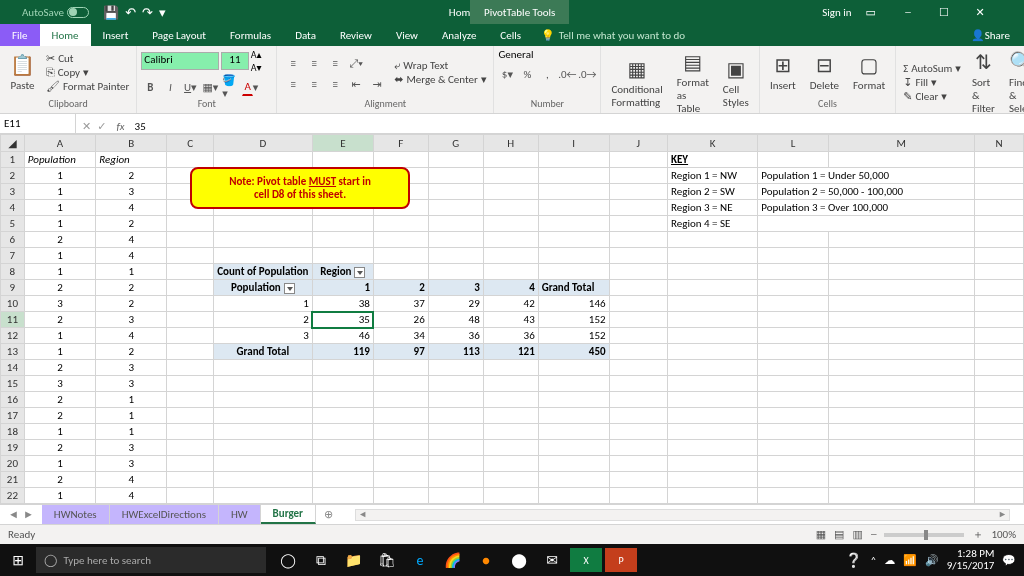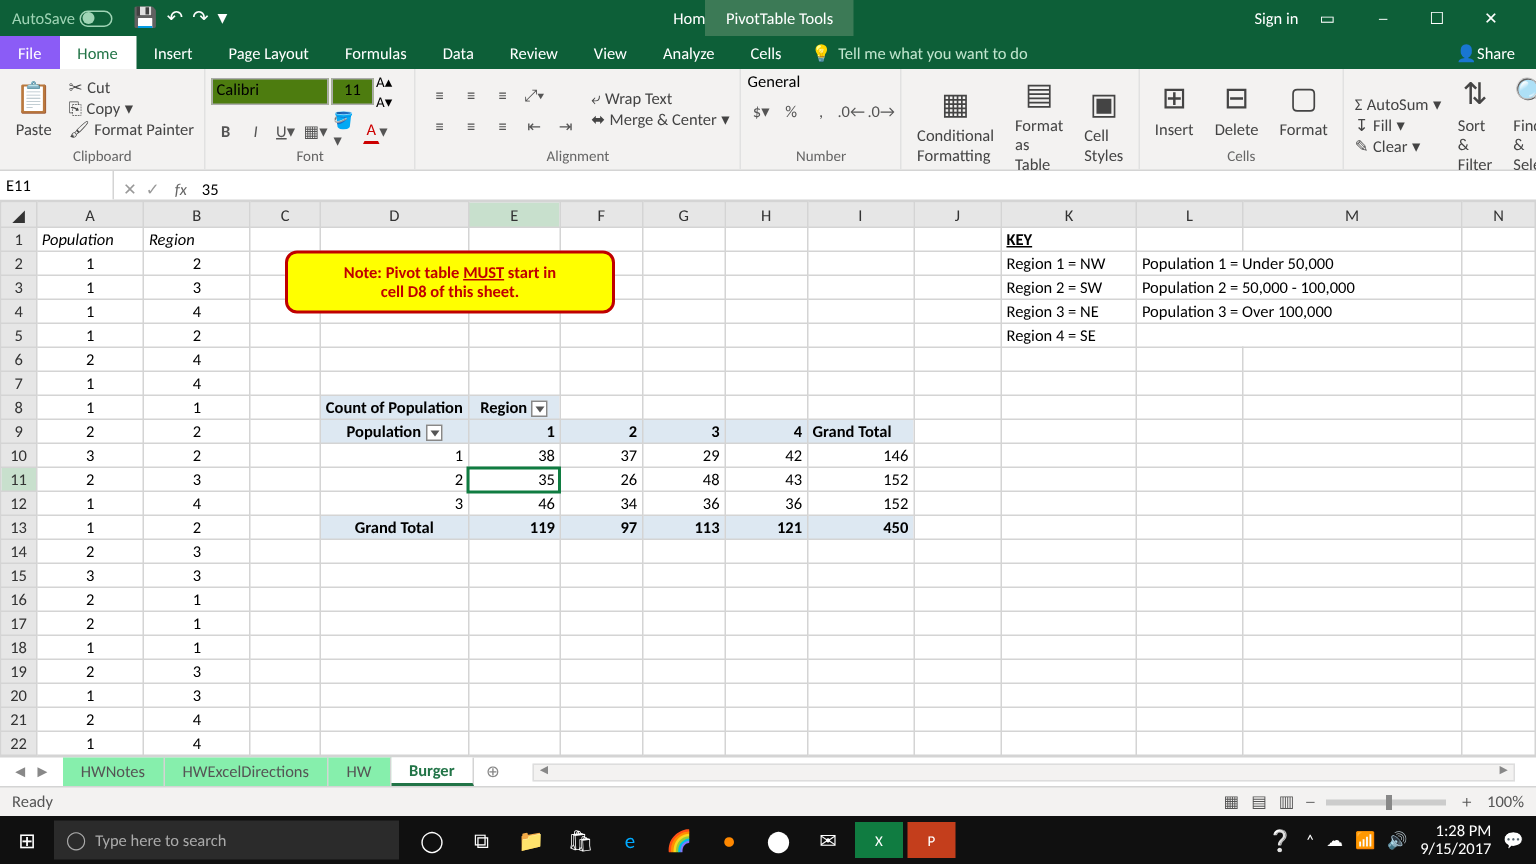--- a/index.html
+++ b/index.html
@@ -1,17 +1,17 @@
 <!DOCTYPE html>
 <html><head>
 <meta charset="utf-8">
 <style>
 *{margin:0;padding:0;box-sizing:border-box;font-family:"Segoe UI",Calibri,Arial,sans-serif;font-size:11px;user-select:none}
 body{width:1024px;height:576px;overflow:hidden;background:#fff;display:flex;flex-direction:column}
-.titlebar{height:24px;background:#0d5f38;color:#fff;display:flex;align-items:center;padding:0 2px}
+.titlebar{height:24px;background:#0d5f38;color:#fff;display:flex;align-items:center;padding:0 16px}
 .titlebar .autosave{font-size:10px;color:#9fd4b5;display:flex;align-items:center;gap:3px;padding:0 6px}
 .titlebar .toggle{width:22px;height:11px;border:1px solid #9fd4b5;border-radius:6px;position:relative}
 .titlebar .toggle::after{content:"";position:absolute;left:1px;top:0.5px;width:8px;height:8px;border-radius:50%;background:#9fd4b5}
 .qat{display:flex;gap:6px;padding:0 8px;align-items:center}
 .qat span{color:#fff;font-size:13px}
 .title-center{flex:1;text-align:center;font-size:11px;color:#fff}
 .title-sec{position:absolute;left:470px;background:#3c7a56;height:24px;display:flex;align-items:center;padding:0 14px;font-size:11px;color:#fff}
 .title-right{display:flex;align-items:center;gap:14px;padding:0 10px;color:#fff}
 .winctrl{display:flex}
 .winctrl div{width:36px;height:24px;display:flex;align-items:center;justify-content:center;font-size:11px}
@@ -23,21 +23,21 @@
 .share{margin-left:auto;padding:0 14px;display:flex;align-items:center;font-size:11px}
 .ribbon{height:68px;background:#f3f2f1;border-bottom:1px solid #d4d4d4;display:flex}
 .group{border-right:1px solid #e1e1e1;display:flex;flex-direction:column;padding:2px 4px}
 .group-body{flex:1;display:flex;align-items:center;gap:2px}
 .group-label{text-align:center;font-size:10px;color:#666;padding-bottom:1px}
 .btn-lg{display:flex;flex-direction:column;align-items:center;justify-content:center;padding:2px 6px;gap:2px;font-size:10px;color:#444}
 .btn-lg .ic{font-size:20px}
 .stack{display:flex;flex-direction:column;gap:1px;padding:0 3px;font-size:10px;color:#444}
 .stack div{display:flex;align-items:center;gap:3px;white-space:nowrap}
 .font-box{display:flex;gap:2px;align-items:center}
-.font-box select,.font-box .sel{border:1px solid #ababab;background:#4d7c0f;height:18px;font-size:11px;padding:0 2px}
+.font-box select,.font-box .sel{border:1px solid #ababab;background:#86efac;height:18px;font-size:11px;padding:0 2px}
 .mini-row{display:flex;gap:2px;align-items:center;margin-top:2px}
 .mini-row span{width:18px;height:18px;display:flex;align-items:center;justify-content:center;border:1px solid transparent;font-size:11px;color:#555}
 .formula-bar{height:20px;background:#fff;border-bottom:1px solid #d4d4d4;display:flex;align-items:flex-end}
 .namebox{width:76px;border-right:1px solid #d4d4d4;padding:0 4px;font-size:11px;height:100%;display:flex;align-items:center;background:#fff}
 .fb-btns{display:flex;padding:0 6px;gap:6px;color:#999}
 .fx{font-style:italic;color:#666;padding:0 4px}
 .fb-input{flex:1;padding:0 6px;font-size:11px}
 .sheet{flex:1;display:flex;overflow:hidden;background:#fff}
 .grid{flex:1;overflow:hidden}
 table{border-collapse:collapse;width:100%}
@@ -52,21 +52,21 @@
 .col-A{width:72px}.col-B{width:72px}.col-C{width:48px}.col-D{width:100px}.col-E{width:62px}.col-F{width:56px}.col-G{width:56px}.col-H{width:56px}.col-I{width:72px}.col-J{width:60px}.col-K{width:92px}.col-L{width:72px}.col-M{width:150px}.col-N{width:50px}
 .note{position:absolute;left:190px;top:167px;width:220px;height:42px;background:#ffff00;border:2px solid #c00000;border-radius:8px;display:flex;align-items:center;justify-content:center;text-align:center;font-weight:bold;color:#c00000;font-size:12px;line-height:1.2;padding:2px 8px}
 .note u{text-decoration:underline}
 .pvt-h{background:#dde8f2 !important;text-align:center;font-weight:bold}
 .pvt-h2{background:#dde8f2 !important;text-align:right;font-weight:bold}
 .drop{display:inline-block;width:11px;height:11px;border:1px solid #888;margin-left:3px;vertical-align:middle;position:relative;background:#fff}
 .drop::after{content:"";position:absolute;left:2px;top:3px;border-left:3px solid transparent;border-right:3px solid transparent;border-top:4px solid #555}
 .cell-sel{outline:2px solid #107c41;outline-offset:-1px;position:relative;z-index:2}
 .sheet-tabs{height:20px;background:#fff;border-top:1px solid #d4d4d4;display:flex;align-items:center;font-size:11px}
 .st-nav{display:flex;gap:4px;padding:0 8px;color:#888}
-.st-tab{padding:0 12px;height:100%;display:flex;align-items:center;border-right:1px solid #d4d4d4;color:#555;background:#86efac;cursor:pointer}
+.st-tab{padding:0 12px;height:100%;display:flex;align-items:center;border-right:1px solid #d4d4d4;color:#555;background:#c4b5fd;cursor:pointer}
 .st-tab.on{background:#fff;color:#227447;font-weight:bold;border-bottom:2px solid #227447}
 .st-add{padding:0 8px;color:#888}
 .hscroll{flex:1;height:12px;margin:0 14px;background:#f3f2f1;border:1px solid #ddd;position:relative}
 .hscroll::before{content:"◄";position:absolute;left:2px;top:-2px;font-size:9px;color:#888}
 .hscroll::after{content:"►";position:absolute;right:2px;top:-2px;font-size:9px;color:#888}
 .statusbar{height:20px;background:#f3f2f1;border-top:1px solid #d4d4d4;display:flex;align-items:center;padding:0 8px;font-size:11px;color:#555}
 .statusbar .right{margin-left:auto;display:flex;align-items:center;gap:8px}
 .zoom-sl{width:80px;height:4px;background:#ccc;position:relative}
 .zoom-sl::after{content:"";position:absolute;left:50%;top:-3px;width:4px;height:10px;background:#888}
 .taskbar{height:32px;background:#101010;display:flex;align-items:center;color:#fff}

